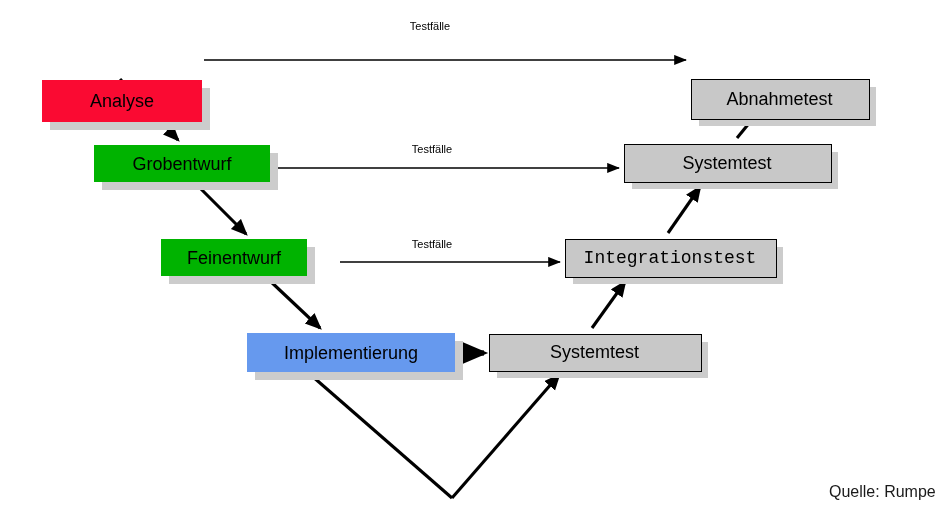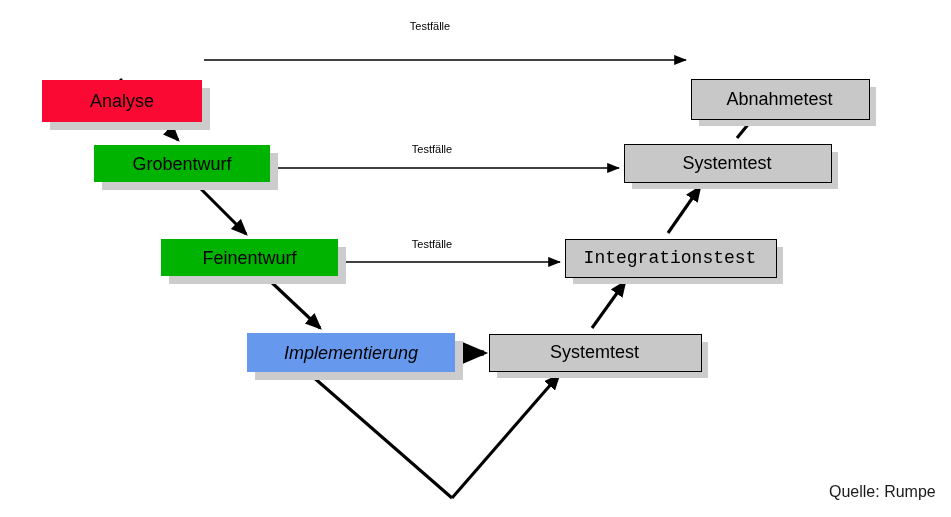--- a/index.html
+++ b/index.html
@@ -113,27 +113,27 @@
     <span class="face" style="background:#fa0a32;"></span>
     <span class="label">Analyse</span>
   </div>
 
   <div class="node phase" style="left:94px; top:145px; width:176px; height:37px;justify-content:center;">
     <span class="shadow"></span>
     <span class="face" style="background:#00b300;"></span>
     <span class="label">Grobentwurf</span>
   </div>
 
-  <div class="node phase" style="left:161px; top:239px; width:177px; height:37px;">
+  <div class="node phase" style="left:161px; top:239px; width:146px; height:37px;">
     <span class="shadow"></span>
     <span class="face" style="background:#00b300;"></span>
     <span class="label">Feinentwurf</span>
   </div>
 
-  <div class="node phase" style="left:247px; top:333px; width:208px; height:39px;font-style:italic;">
+  <div class="node phase" style="left:247px; top:333px; width:208px; height:39px;">
     <span class="shadow"></span>
     <span class="face" style="background:#6699ee;"></span>
     <span class="label">Implementierung</span>
   </div>
 
   <div class="node test" style="left:691px; top:35px; width:177px; height:39px;margin-top:44px;">
     <span class="shadow"></span>
     <span class="face"></span>
     <span class="label">Abnahmetest</span>
   </div>

